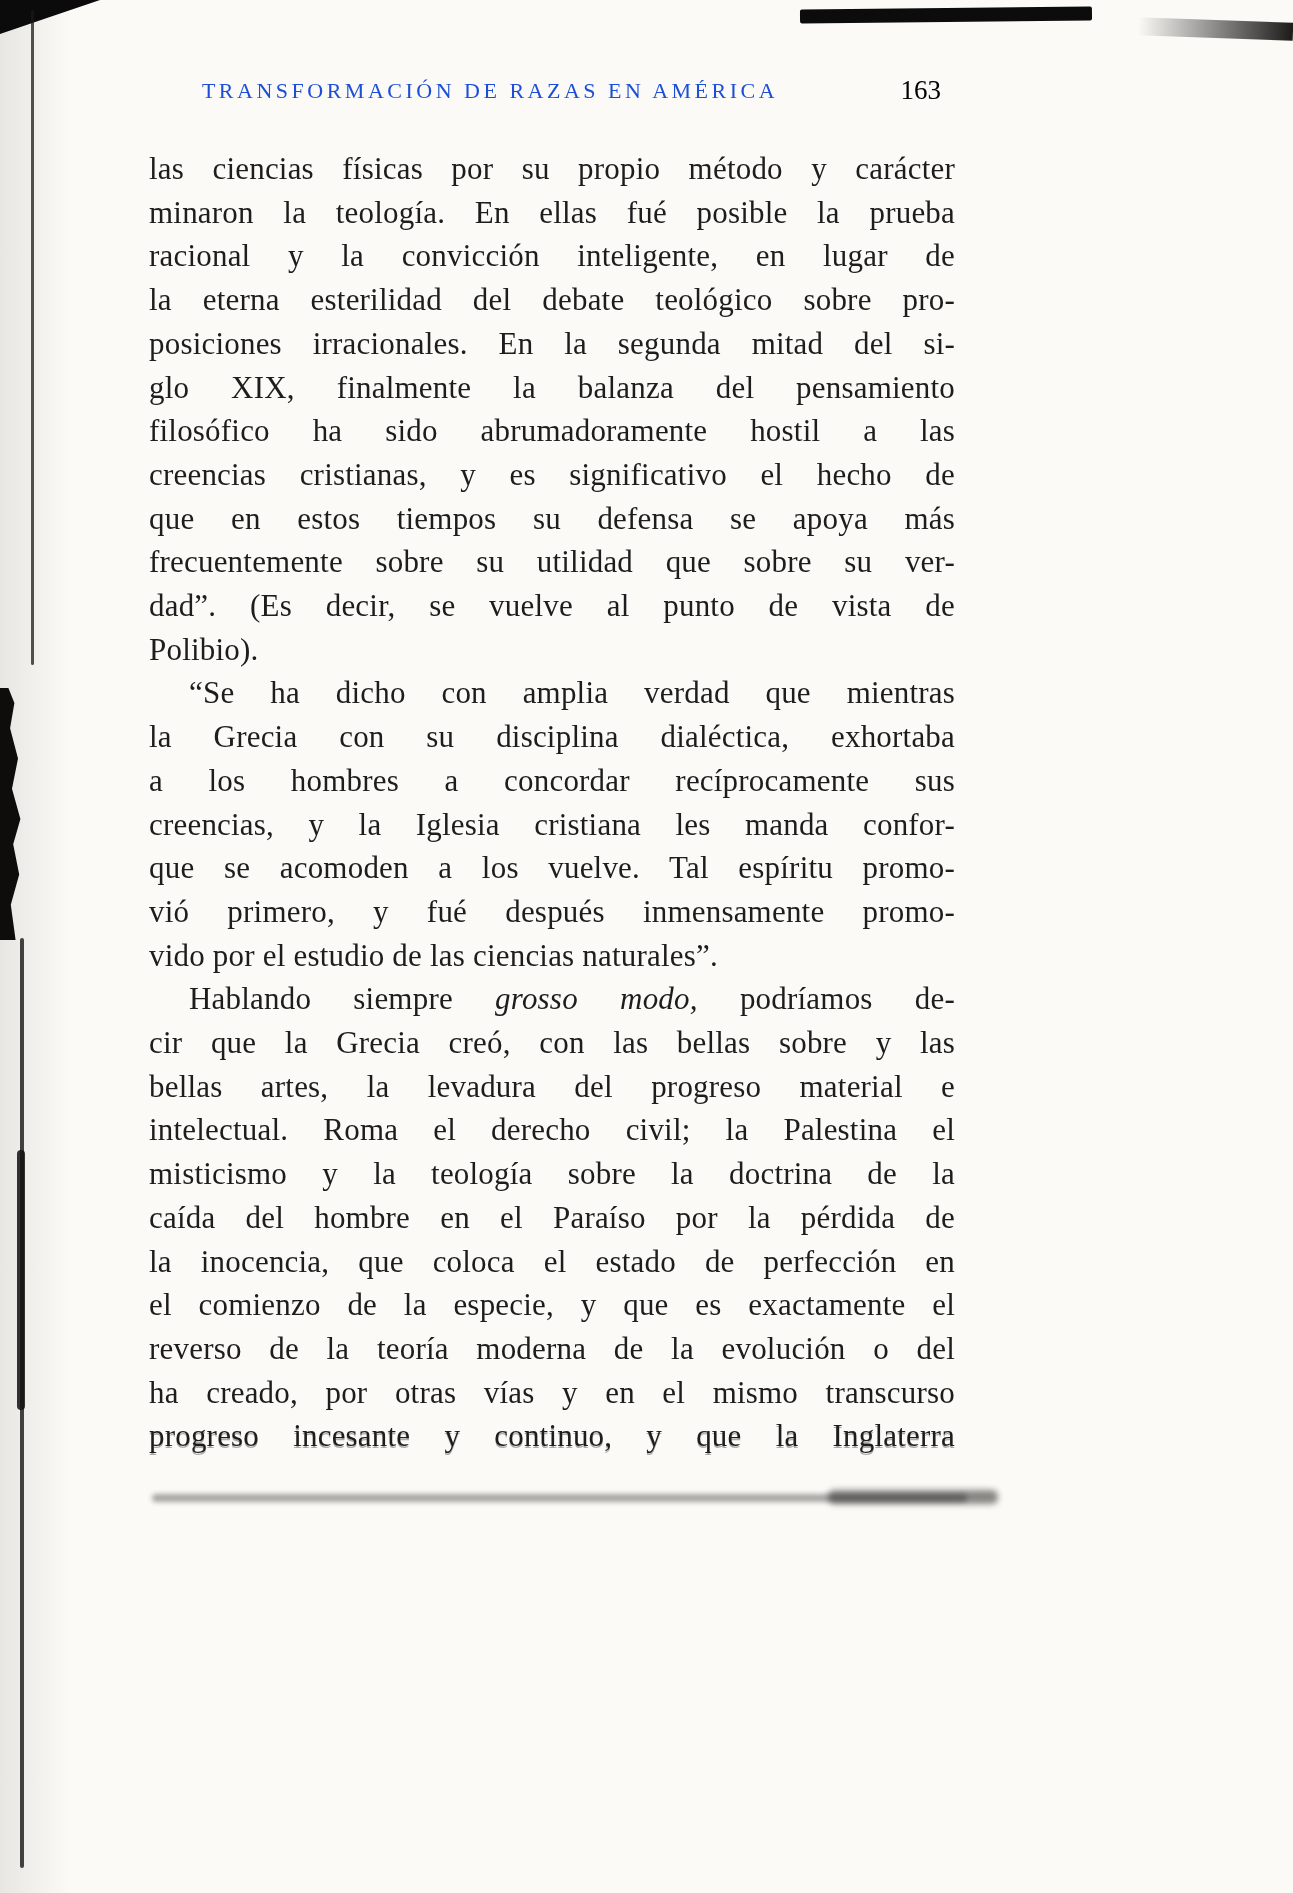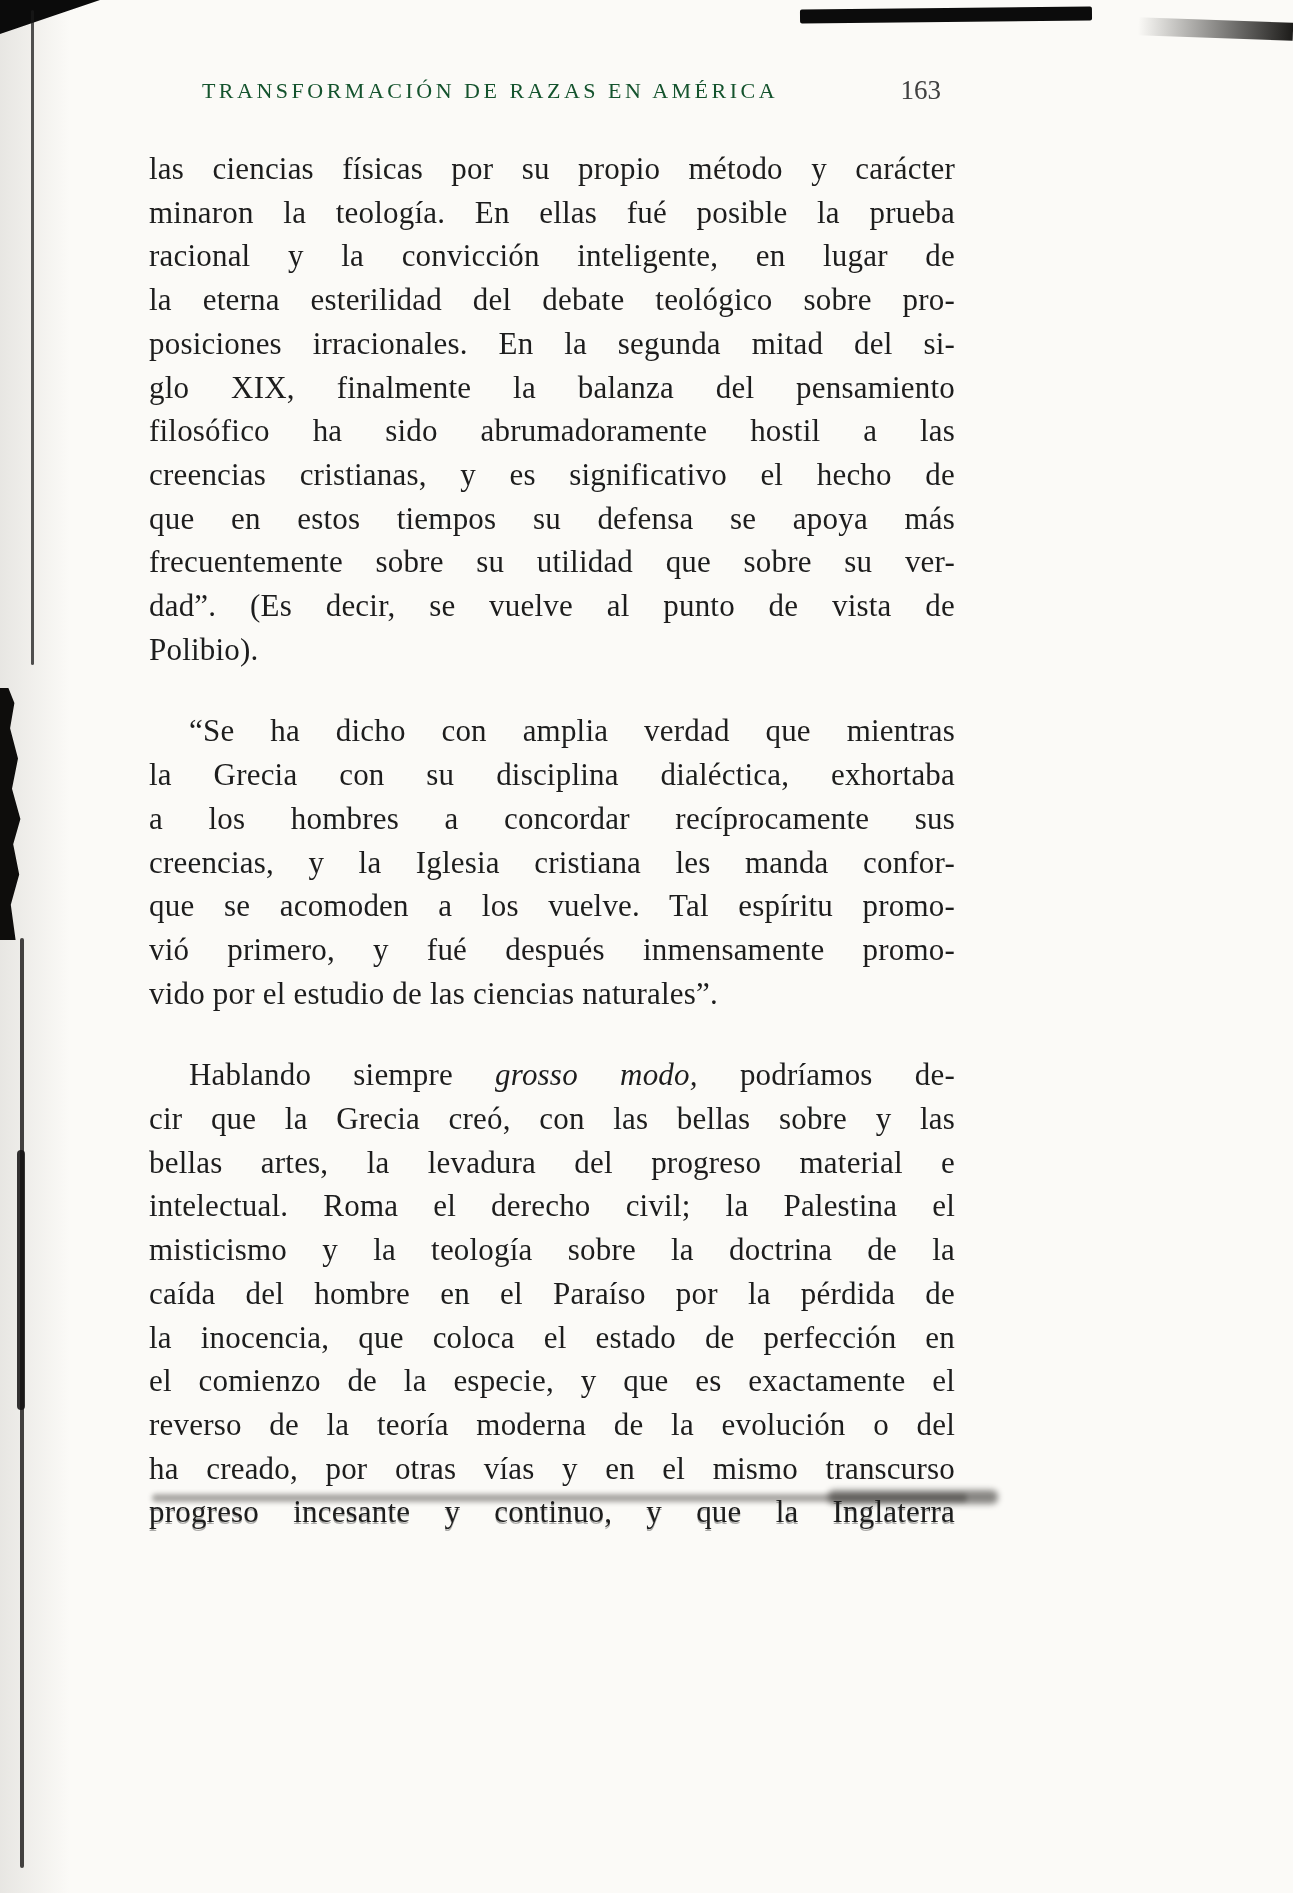--- a/index.html
+++ b/index.html
@@ -33,47 +33,47 @@
     left: 157px;
     width: 806px;
     height: 34px;
   }
   .header-title {
     position: absolute;
     left: 0; right: 140px;
     text-align: center;
     font-size: 22px;
     letter-spacing: 3.5px;
-    color: #14532d;
+    color: #1d4ed8;
     white-space: nowrap;
   }
   .page-number {
     position: absolute;
     right: 22px;
     top: -3px;
     font-size: 27px;
-    color: #404040;
+    color: #000000;
   }
   
   .page-body {
     position: absolute;
     top: 147px;
     left: 149px;
     width: 806px;
   }
   .paragraph { margin: 0; }
   .line {
     font-size: 31px;
     line-height: 43.7px;
     text-align: justify;
     text-align-last: justify;
     white-space: normal;
     letter-spacing: 0.2px;
   }
-  .line.indent { text-indent: 40px; margin-top: 38px; }
+  .line.indent { text-indent: 40px; }
   .line.para-end { text-align-last: left; }
   .italic { font-style: italic; }
   
   .paragraph:last-child .line:last-child {
     text-shadow: 0 1.5px 0 rgba(20,20,20,0.35);
   }
   
   .artifact { position: absolute; }
   .corner-wedge {
     left: 0; top: 0;

